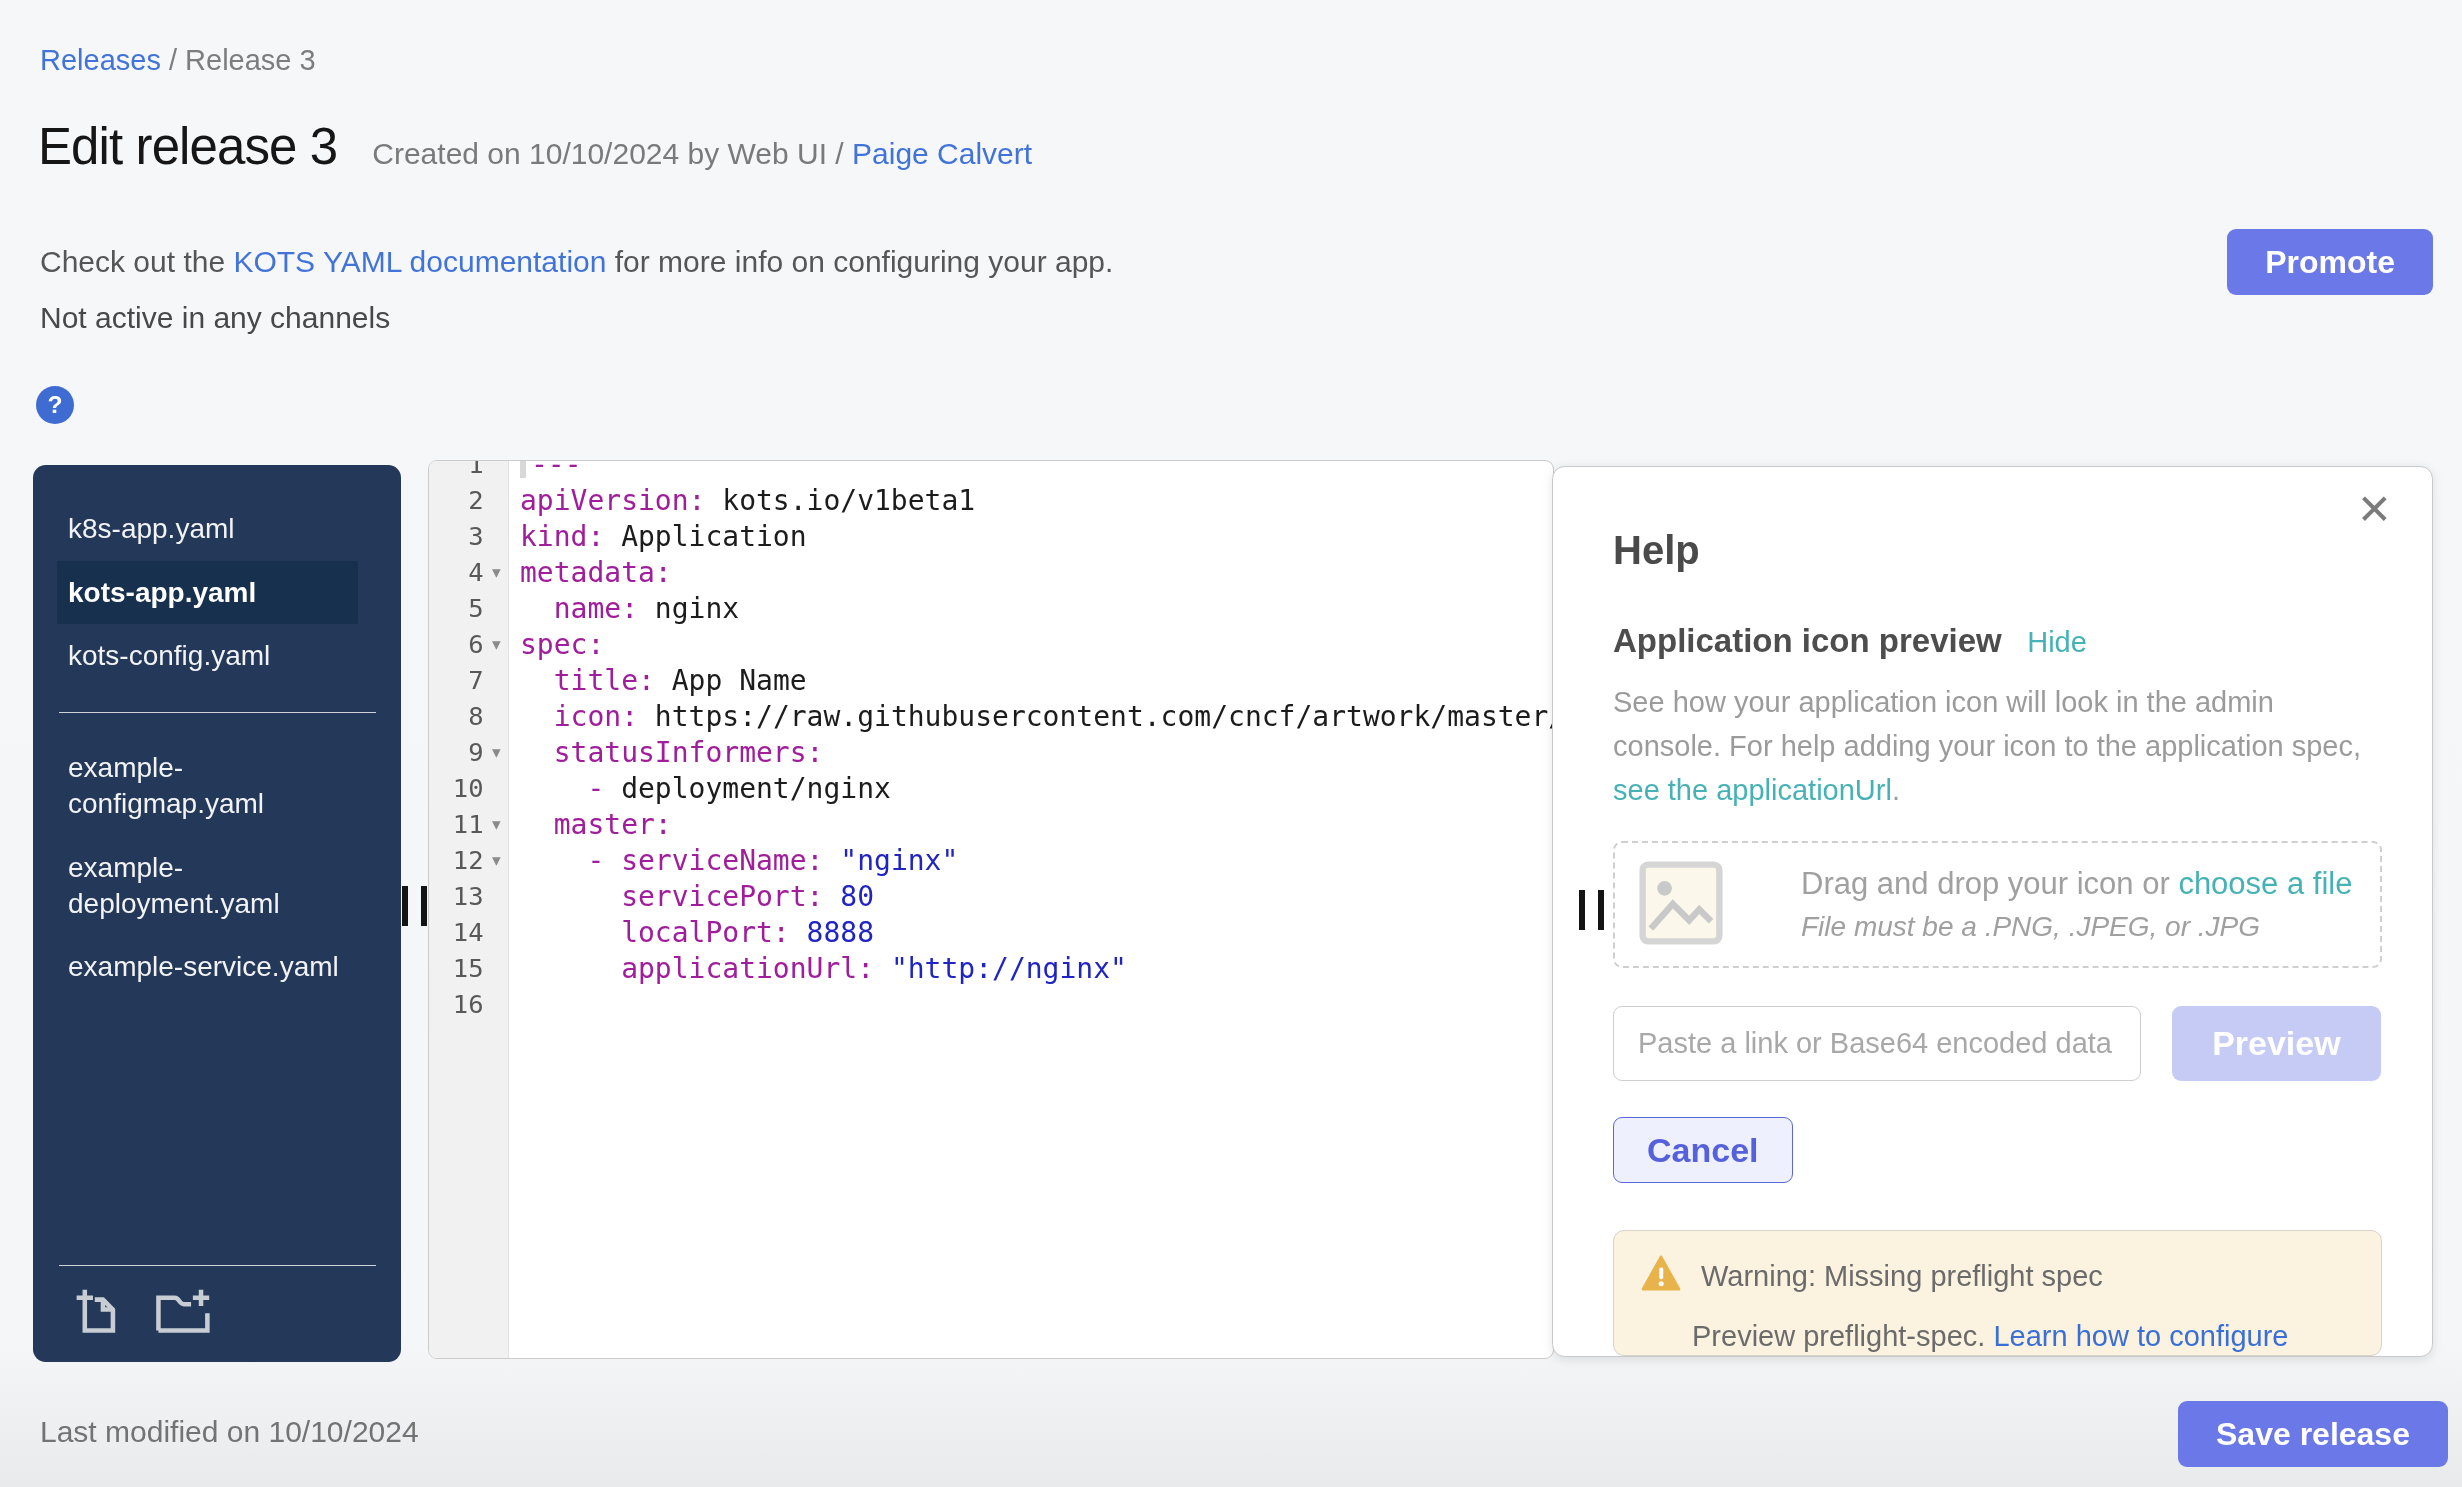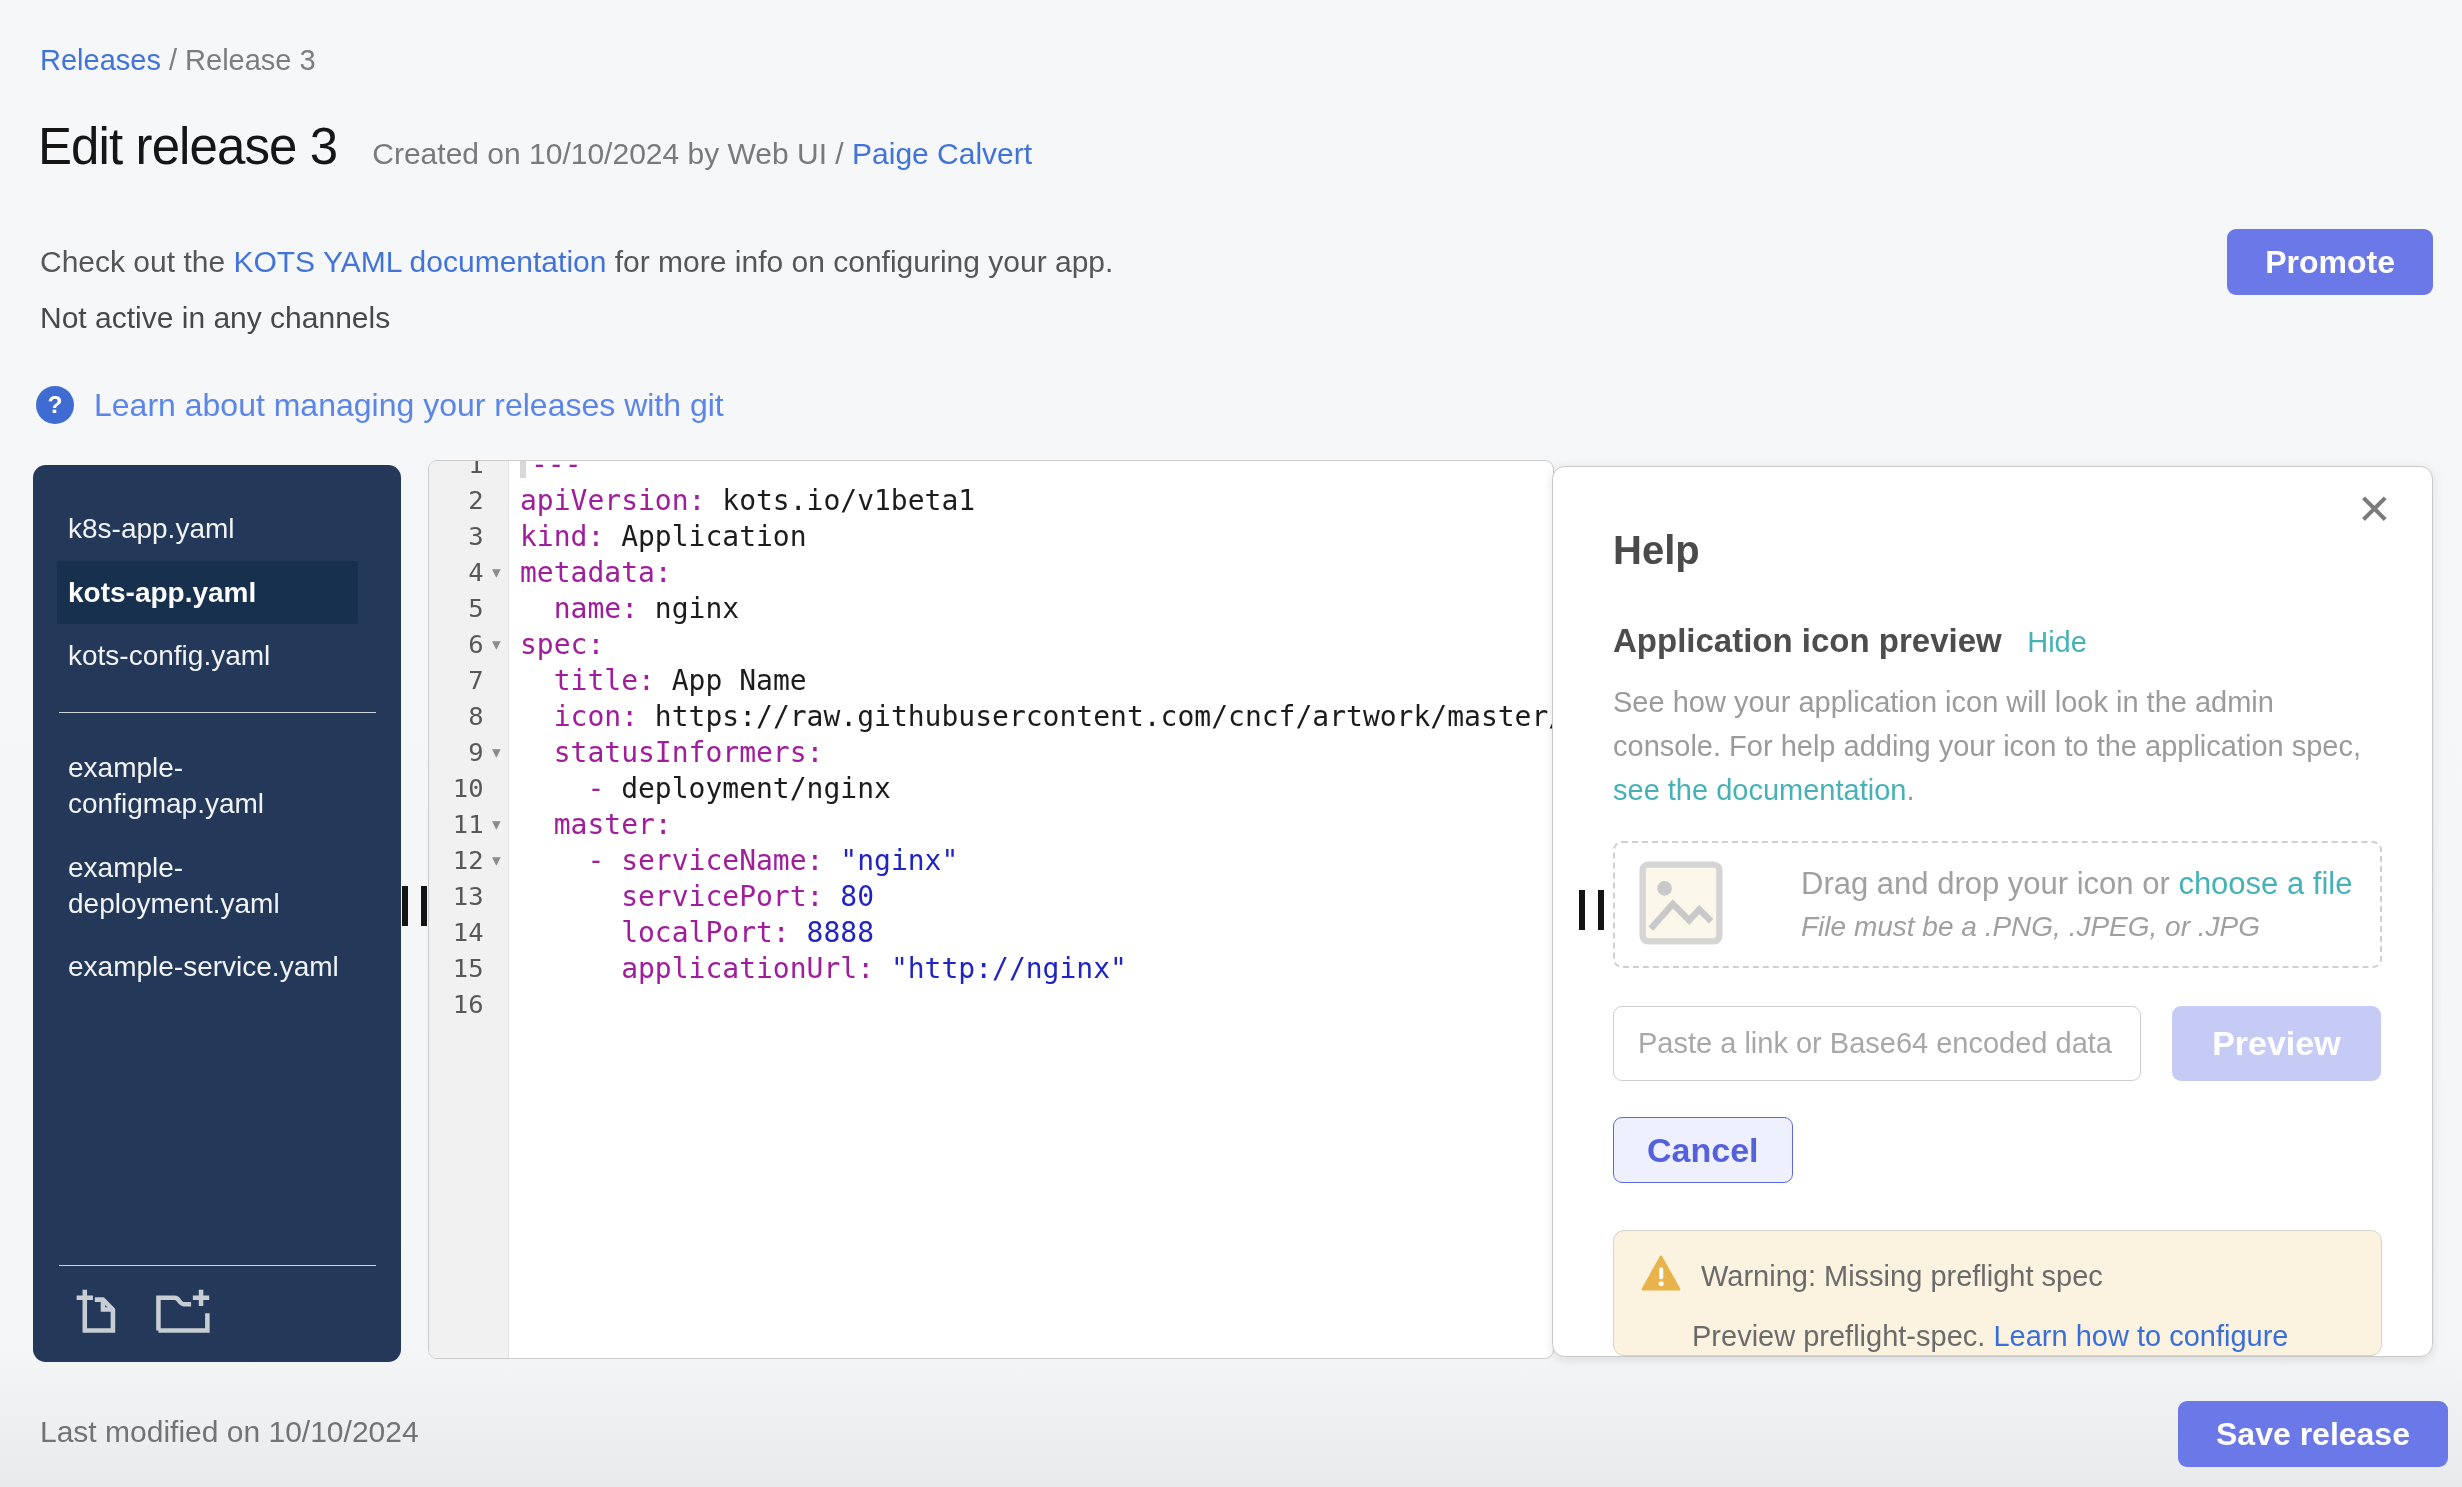--- a/index.html
+++ b/index.html
@@ -122,21 +122,20 @@
     <div class="doc-text">
       <span>Check out the </span><span class="link">KOTS YAML documentation</span><span> for more info on configuring your app.</span>
     </div>
     <button class="btn-primary">Promote</button>
   </div>
 
   <div class="status-line">Not active in any channels</div>
 
   <div class="git-row">
     <span class="q-circle">?</span>
-    <span class="git-text">Learn about managing your releases with git</span>
   </div>
 
   <div class="main">
 
     <div class="sidebar">
       <ul class="file-list" id="file-list-top">
           <li class="file-item">k8s-app.yaml</li>
           <li class="file-item selected">kots-app.yaml</li>
           <li class="file-item">kots-config.yaml</li>
         </ul>
@@ -297,21 +296,21 @@
     <div class="help">
       <span class="help-close">✕</span>
       <div class="help-title">Help</div>
 
       <div class="section-row">
         <span class="section-title">Application icon preview</span>
         <span class="teal hide-link">Hide</span>
       </div>
 
       <div class="help-desc">
-        <span>See how your application icon will look in the admin console. For help adding your icon to the application spec, </span><span class="teal">see the documentation</span><span>.</span>
+        <span>See how your application icon will look in the admin console. For help adding your icon to the application spec, </span><span class="teal">see the applicationUrl</span><span>.</span>
       </div>
 
       <div class="dropzone">
         <span>
           <svg width="84" height="84" viewBox="0 0 92 92">
             <rect x="4" y="4" width="84" height="84" rx="6" fill="#fbf7ea" stroke="#d5d5d5" stroke-width="7"></rect>
             <circle cx="28" cy="30" r="8" fill="#c9c9c9"></circle>
             <path d="M13 74 L37 47 L55 65 L66 53 L79 66" fill="none" stroke="#c9c9c9" stroke-width="7"></path>
           </svg>
         </span>

